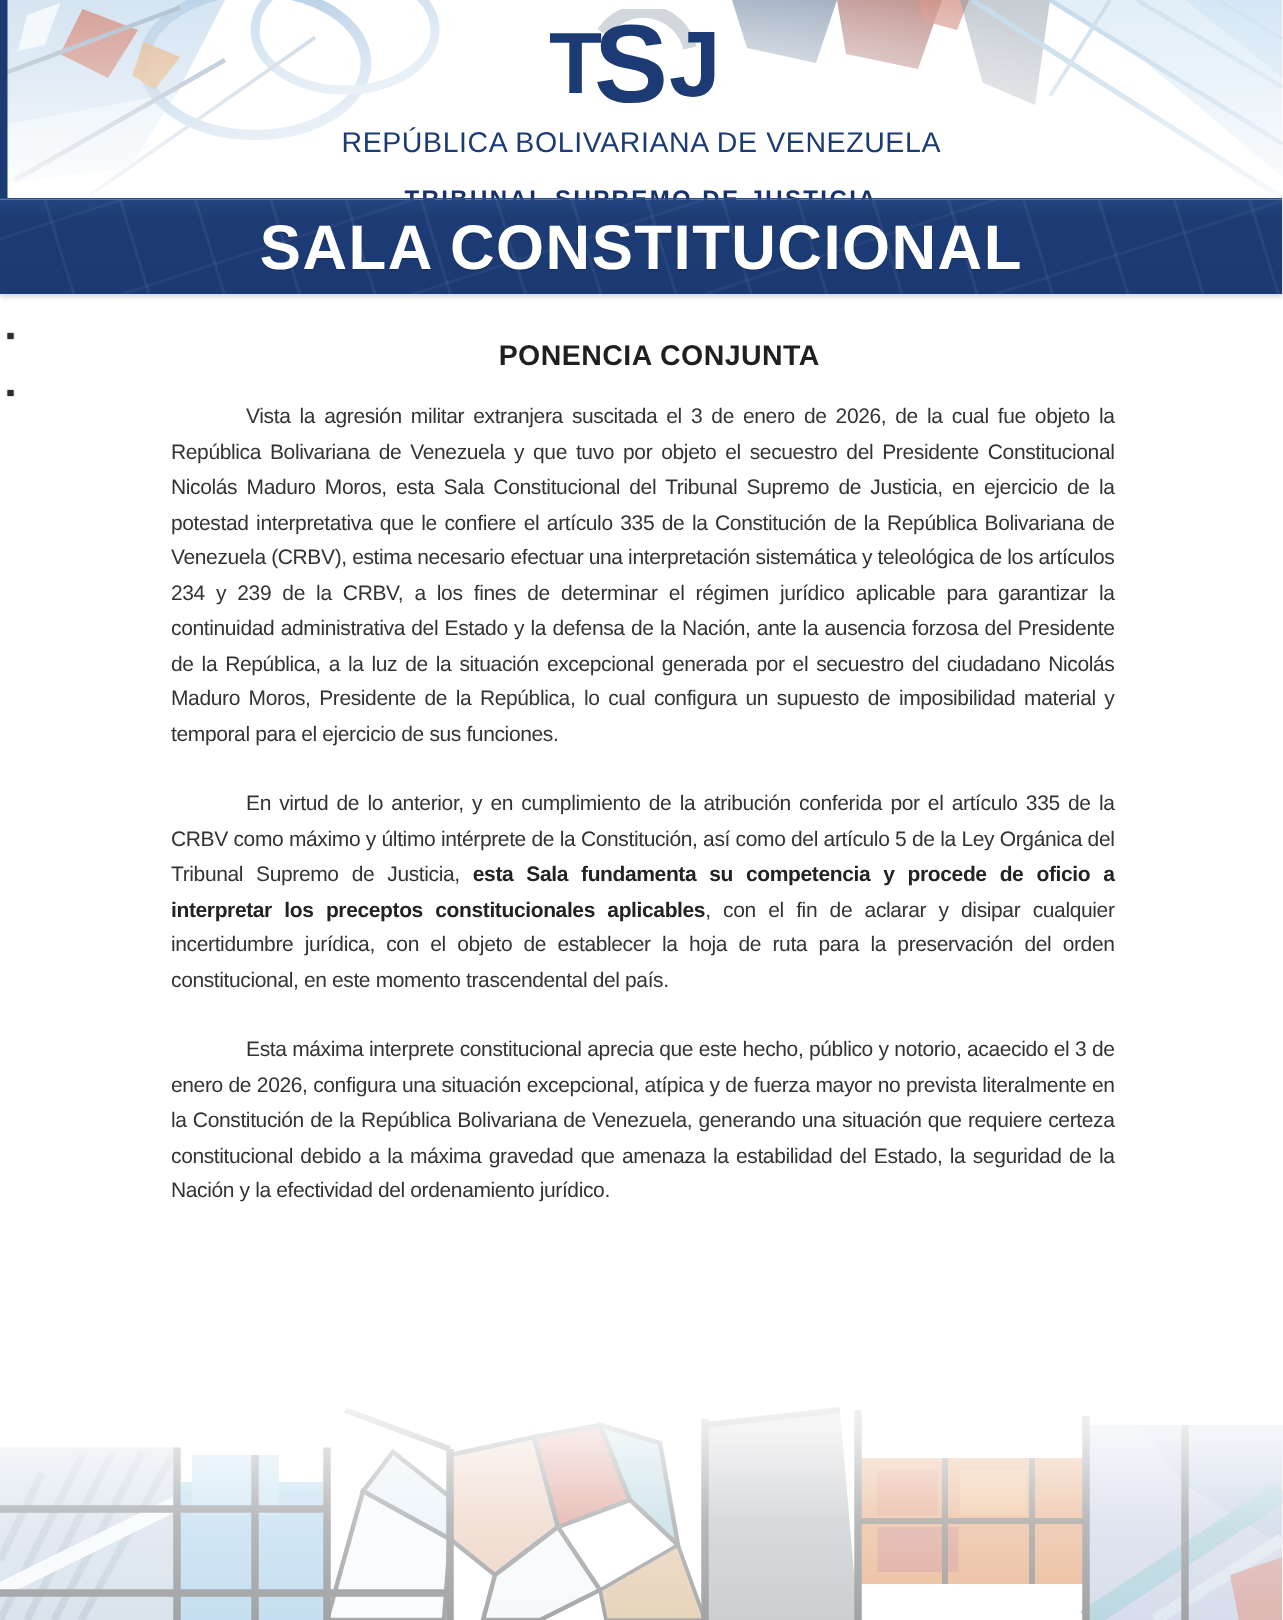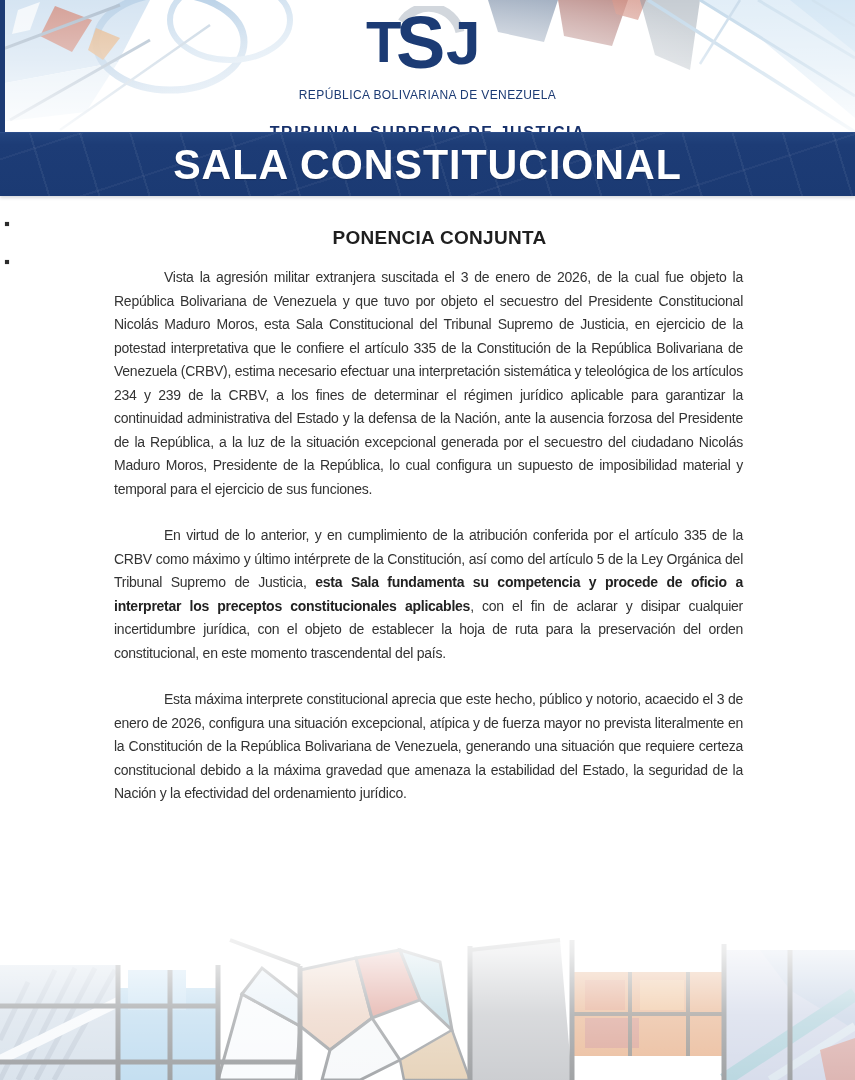--- a/index.html
+++ b/index.html
@@ -37,21 +37,21 @@
     position:absolute;top:0;left:0;width:5px;height:132px;
     background:#1c3b74;z-index:4;
   }
 
   
   .header{
     position:absolute;top:0;left:0;width:855px;text-align:center;z-index:5;
   }
   .logo{display:inline-block;margin-top:6px;height:74px;position:relative;}
   .org-line{
-    color:#1c3b74;font-size:12px;letter-spacing:0.4px;
+    color:#1c3b74;font-size:19px;letter-spacing:0.4px;
     line-height:18px;margin-top:2px;
   }
   .court-line{
     color:#17316b;font-size:16px;font-weight:bold;letter-spacing:1.6px;
     line-height:18px;margin-top:20px;
   }
 
   
   .banner{
     position:absolute;top:132px;left:0;width:855px;height:63px;z-index:5;

